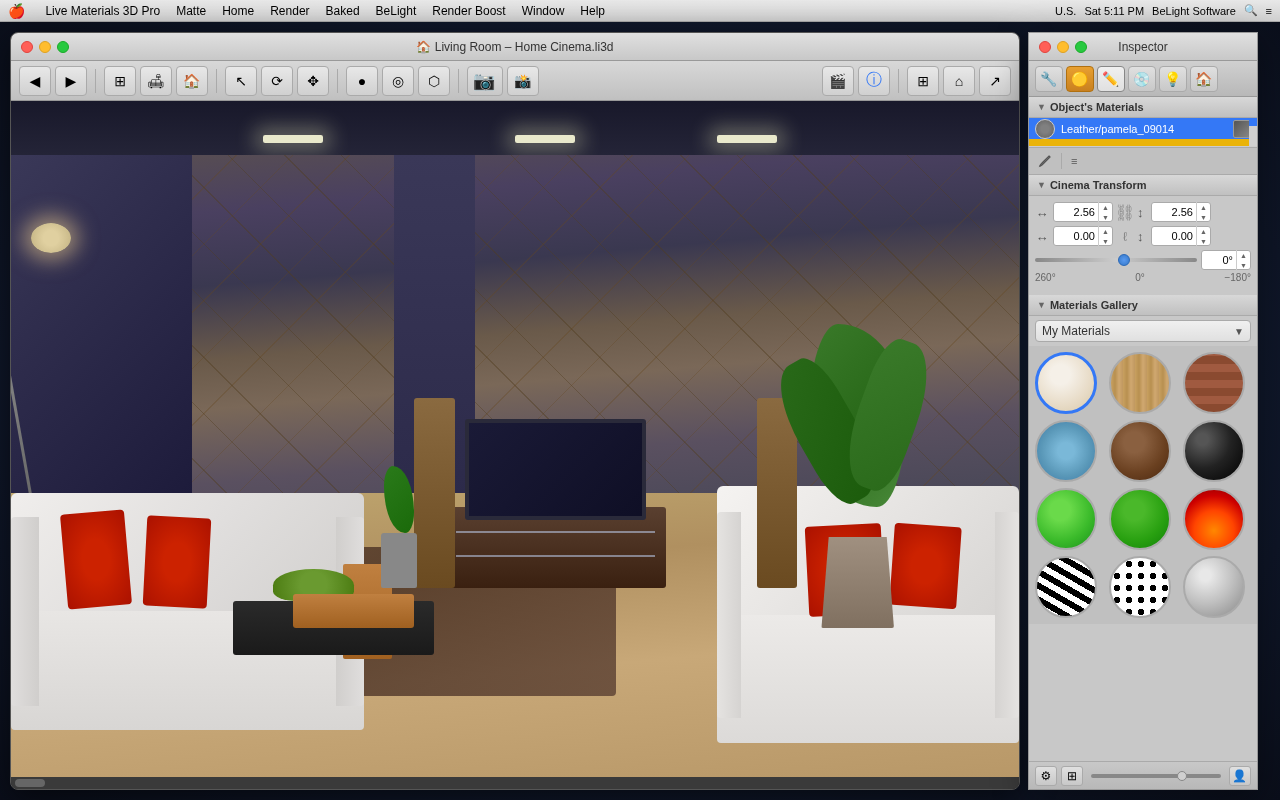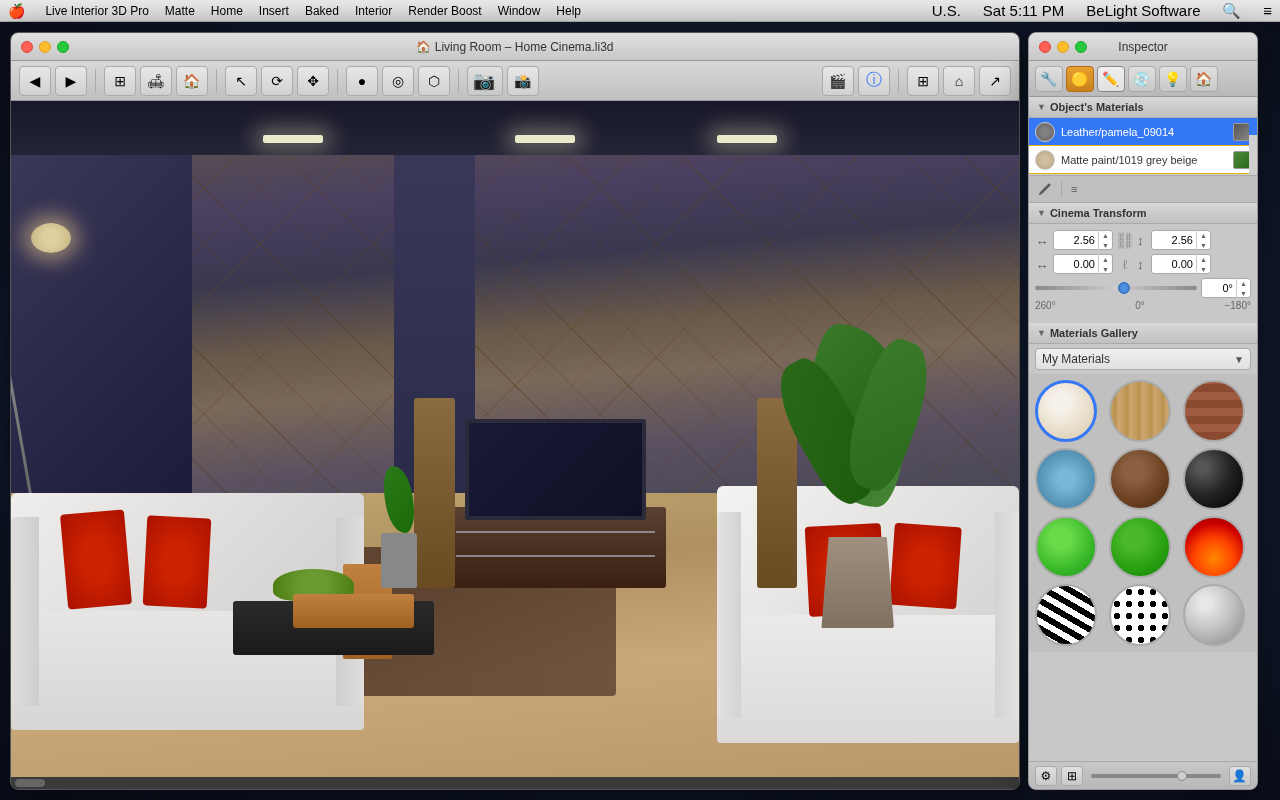--- a/index.html
+++ b/index.html
@@ -24,22 +24,22 @@
       font-weight: 500;
       color: #000;
       border-bottom: 1px solid #aaa;
     }
     .menubar-apple { font-size: 14px; margin-right: 4px; }
     .menubar-item { cursor: pointer; white-space: nowrap; }
     .menubar-right {
       margin-left: auto;
       display: flex;
       align-items: center;
-      gap: 22px;
-      font-size: 15px;
+      gap: 8px;
+      font-size: 11px;
     }
 
     
     .desktop {
       width: 100%;
       height: 722px;
       display: flex;
       align-items: flex-start;
       padding: 10px;
       gap: 8px;
@@ -134,21 +134,21 @@
       right: 0;
       height: 20%;
       background: linear-gradient(to bottom, #1a1a2e 0%, #2a2a3e 70%, #3a3a5e 100%);
     }
 
     
     .inspector-panel {
       width: 230px;
       height: 758px;
       background: linear-gradient(to bottom, #d8d8d8, #c8c8c8);
-      border-radius: 8px;
+      border-radius: 0;
       border: 1px solid #999;
       overflow: hidden;
       display: flex;
       flex-direction: column;
       box-shadow: 0 8px 32px rgba(0,0,0,0.4);
     }
 
     .inspector-titlebar {
       height: 28px;
       background: linear-gradient(to bottom, #e0e0e0, #c8c8c8);
@@ -220,21 +220,21 @@
       overflow-y: auto;
       position: relative;
     }
     .material-item {
       height: 28px;
       display: flex;
       align-items: center;
       padding: 0 6px;
       gap: 6px;
       cursor: pointer;
-      border-bottom: 1px solid #eab308;
+      border-bottom: 7px solid #eab308;
       font-size: 11px;
       color: #333;
     }
     .material-item.selected { background: #3478f6; color: #fff; }
     .material-swatch {
       width: 20px; height: 20px;
       border-radius: 50%;
       border: 1px solid #ccc;
       flex-shrink: 0;
     }
@@ -528,26 +528,26 @@
       background: #666;
       border-radius: 4px;
       margin-left: 4px;
     }
   </style>
 </head>
 <body>
 
 <div class="menubar">
   <span class="menubar-apple">🍎</span>
-  <span class="menubar-item">Live Interior 3D Pro</span>
+  <span class="menubar-item">Live Materials 3D Pro</span>
   <span class="menubar-item">Matte</span>
   <span class="menubar-item">Home</span>
-  <span class="menubar-item">Insert</span>
+  <span class="menubar-item">Render</span>
   <span class="menubar-item">Baked</span>
-  <span class="menubar-item">Interior</span>
+  <span class="menubar-item">BeLight</span>
   <span class="menubar-item">Render Boost</span>
   <span class="menubar-item">Window</span>
   <span class="menubar-item">Help</span>
   <div class="menubar-right">
     <span>U.S.</span>
     <span>Sat 5:11 PM</span>
     <span>BeLight Software</span>
     <span>🔍</span>
     <span>≡</span>
   </div>
@@ -808,25 +808,20 @@
       <div class="section-header">
         <span class="section-triangle">▼</span>
         <span>Object's Materials</span>
       </div>
 
       <div class="materials-list">
         <div class="material-item selected">
           <div class="material-swatch" style="background:radial-gradient(circle,#808080 30%,#606060 100%);"></div>
           <span>Leather/pamela_09014</span>
           <div class="material-icon-small" style="background:linear-gradient(135deg,#555 0%,#888 100%);"></div>
-        </div>
-        <div class="material-item">
-          <div class="material-swatch" style="background:radial-gradient(circle,#d0c0a0 30%,#b0a080 100%);"></div>
-          <span>Matte paint/1019 grey beige</span>
-          <div class="material-icon-small" style="background:linear-gradient(135deg,#4a8a3a 0%,#2a6a1a 100%);"></div>
         </div>
 
         <div style="width:8px;background:linear-gradient(to bottom,#3478f6 0%,#3478f6 30%,#d0d0d0 30%,#d0d0d0 100%);position:absolute;right:0;top:0;bottom:0;"></div>
       </div>
 
       <div class="tools-row">
         <div class="search-icon-btn">
           <svg width="14" height="14" viewBox="0 0 14 14" fill="none" xmlns="http://www.w3.org/2000/svg">
             <path d="M11 2 L12 3 L6 9 L4 11 L2 12 L3 10 L5 8 Z" stroke="#555" stroke-width="1.2" fill="none"></path>
             <circle cx="2.5" cy="11.5" r="1" fill="#555"></circle>

